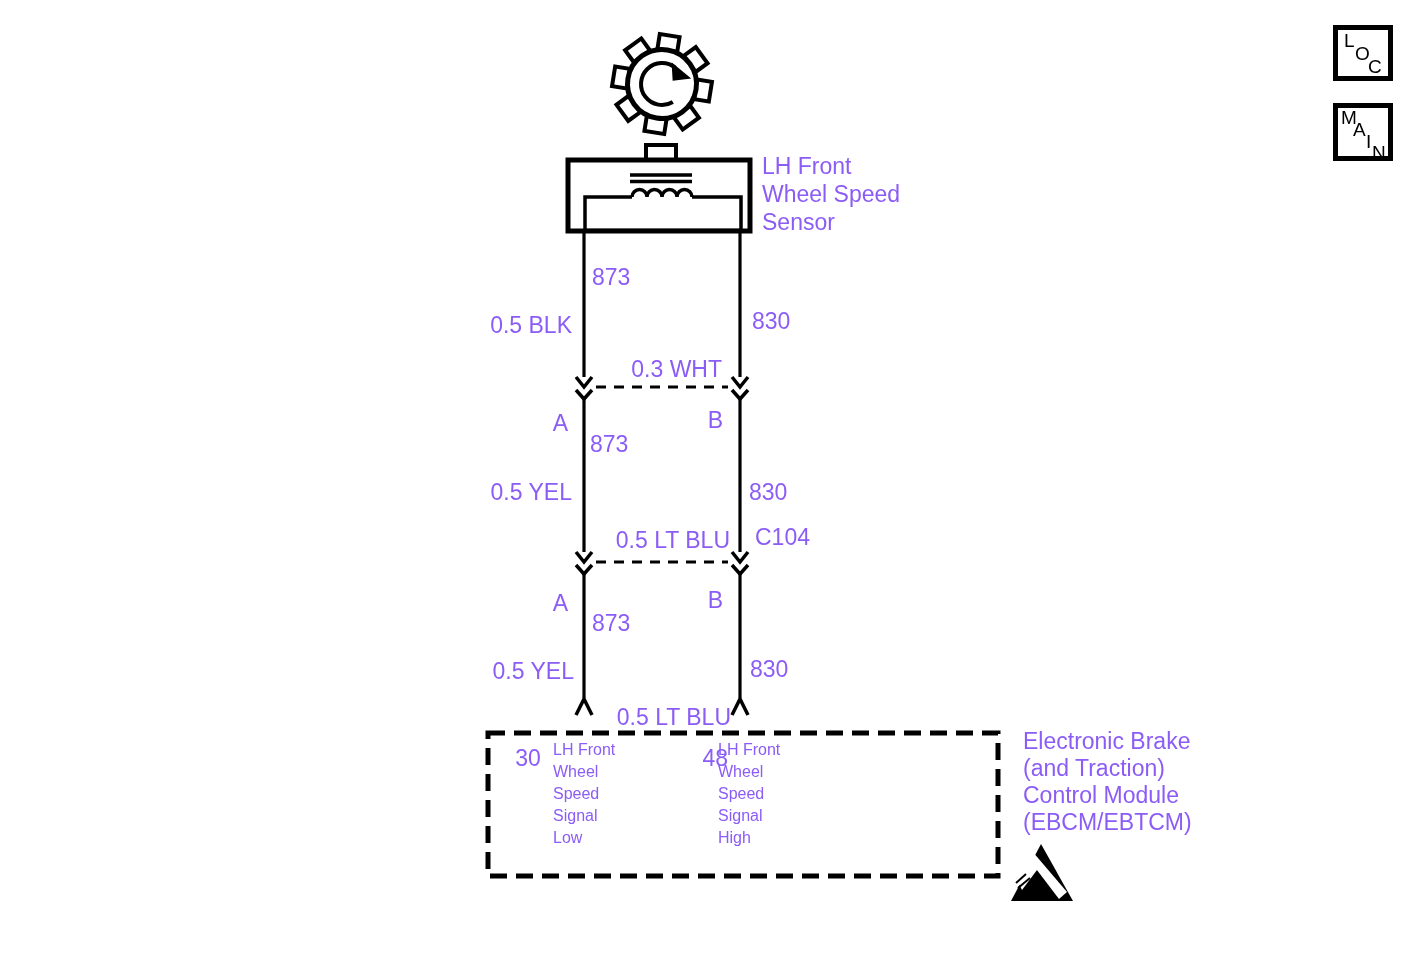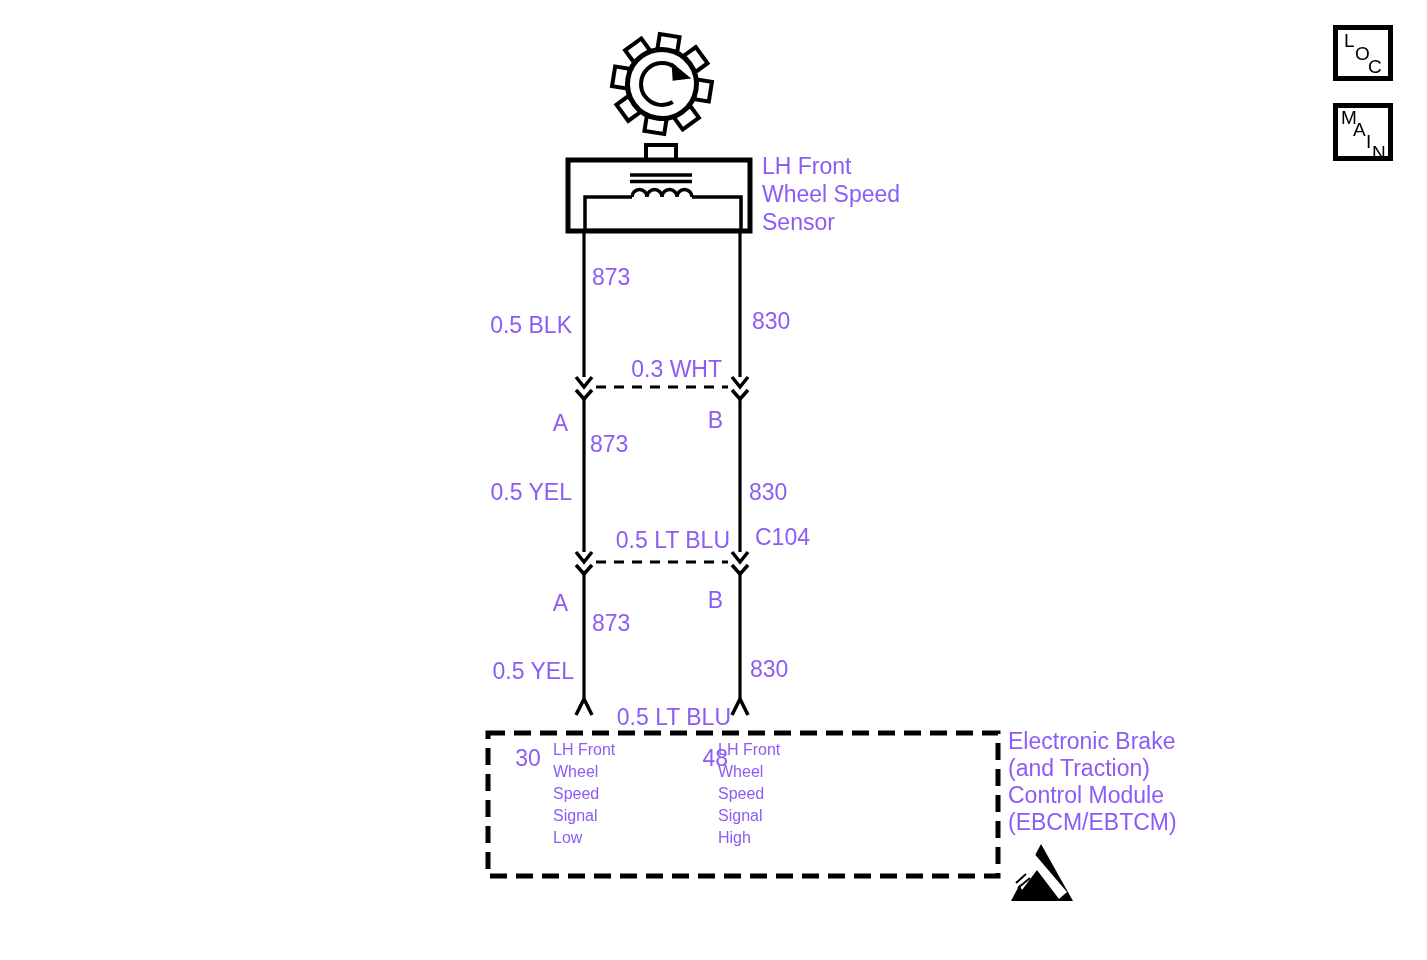--- a/index.html
+++ b/index.html
@@ -4,21 +4,21 @@
 <style>
   html,body{margin:0;padding:0;background:#ffffff;}
   .canvas{
     position:relative;width:1427px;height:960px;background:#ffffff;overflow:hidden;
     font-family:"Liberation Sans","DejaVu Sans",sans-serif;color:#000;
   }
   .canvas svg{position:absolute;left:0;top:0;}
   .t{position:absolute;font-size:23px;line-height:28px;white-space:pre-line;color:#8b5cf6;}
   .t.r{text-align:right;margin-top:48px;}
   .t.small{font-size:16px;line-height:22px;}
-  .t.name{line-height:27px;}
+  .t.name{line-height:27px;margin-left:15px;}
   .badge{
     position:absolute;width:50px;height:46px;border:5px solid #000;background:#fff;
   }
   .badge span{position:absolute;font-size:19px;line-height:19px;font-weight:400;}
 </style>
 </head>
 <body>
 
 <div class="canvas">
 

